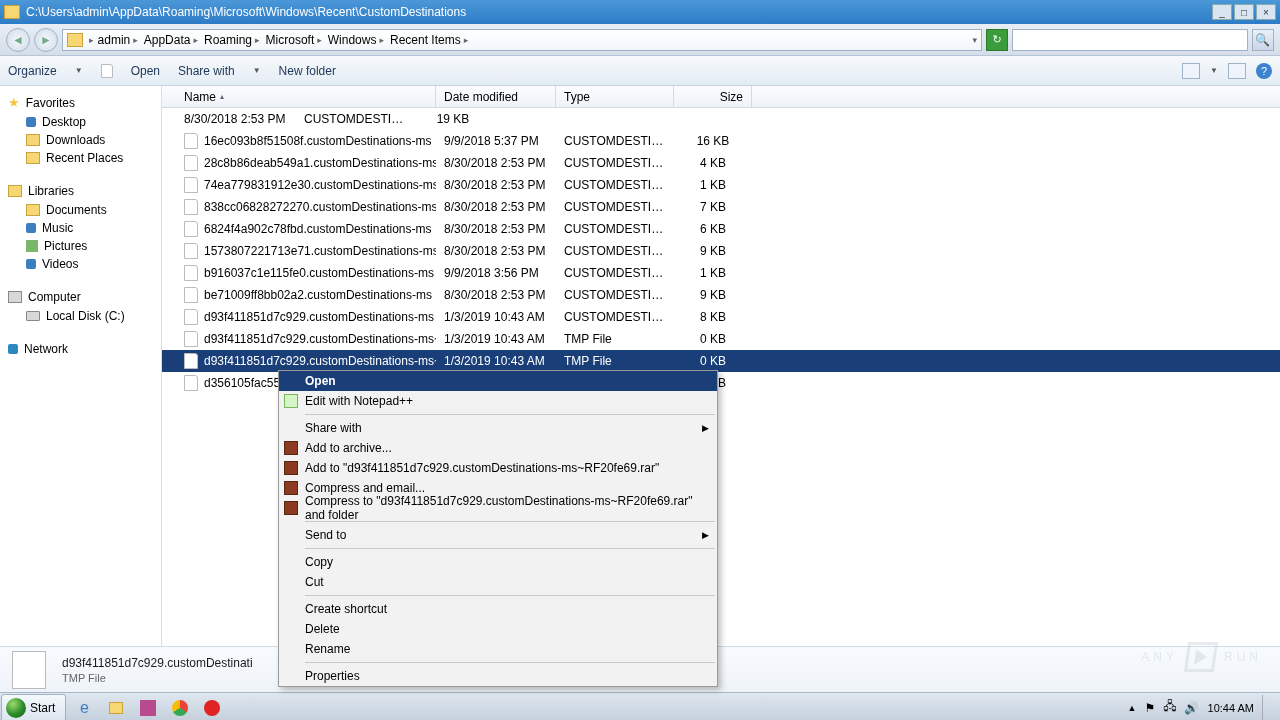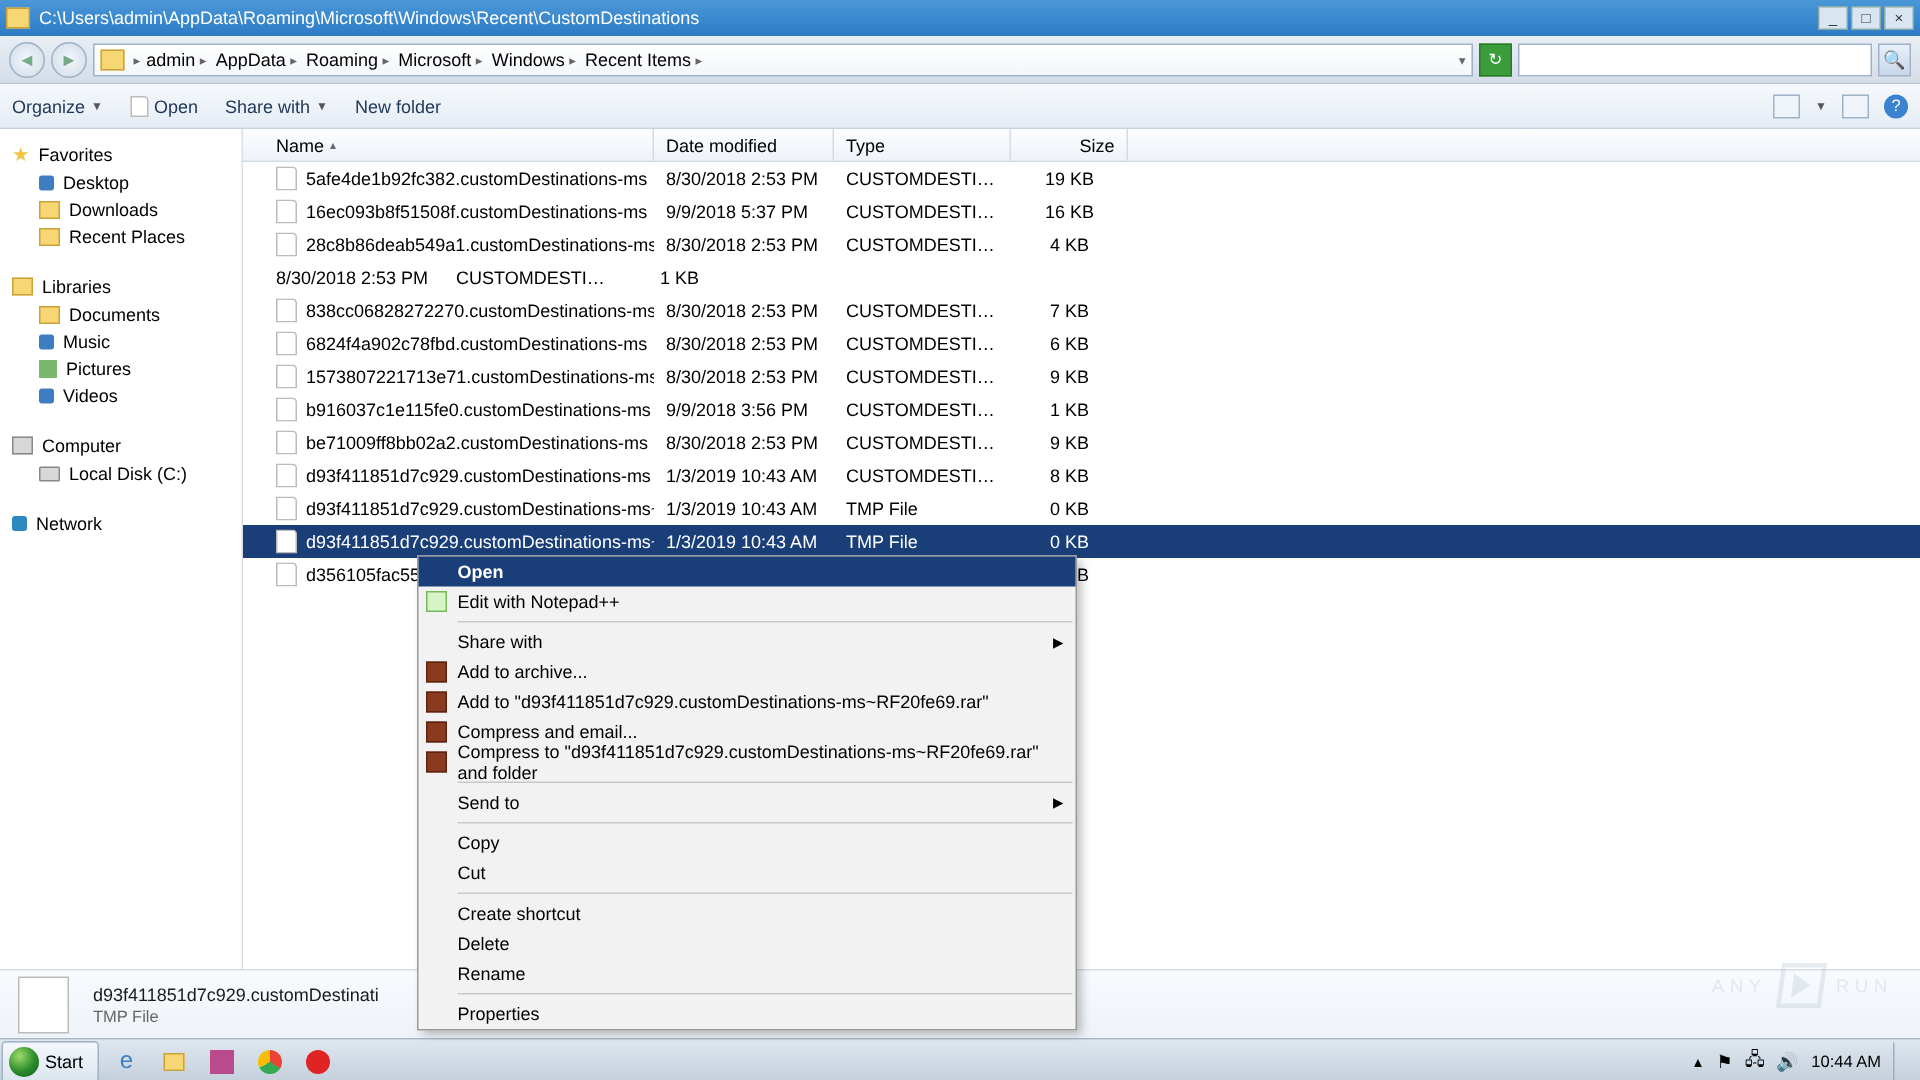--- a/index.html
+++ b/index.html
@@ -19,21 +19,21 @@
 .addrfolder { width:16px; height:14px; background:#f7d774; border:1px solid #c9a23a; margin-right:4px; }
 .crumb { display:flex; align-items:center; gap:3px; padding: 0 2px; }
 .crumbsep { color:#666; font-size:9px; }
 .refresh { width:22px; height:22px; background:#3b9c3b; border:1px solid #2a7a2a; display:flex; align-items:center; justify-content:center; color:#fff; font-size:11px; }
 .search { width:236px; height:22px; background:#fff; border:1px solid #9fb2c7; }
 .searchbtn { width:22px; height:22px; background:linear-gradient(#e8f0fa,#c8d6e8); border:1px solid #9fb2c7; display:flex; align-items:center; justify-content:center; }
 .mag { font-size:12px; color:#355; }
 
 
 .toolbar { height:30px; background:linear-gradient(#f6f9fc,#e4ecf4); border-bottom:1px solid #c6d2e0; display:flex; align-items:center; padding:0 8px; gap:18px; }
-.tbtn { display:flex; align-items:center; gap:4px; color:#213a5a; }
+.tbtn { display:flex; align-items:center; gap:18px; color:#213a5a; }
 .tdd { font-size:8px; color:#556; }
 .toolbar-right { margin-left:auto; display:flex; align-items:center; gap:10px; }
 .ticon { width:18px; height:16px; border:1px solid #9fb2c7; background:#eef4fa; }
 .help { width:16px; height:16px; border-radius:50%; background:#3b82d0; color:#fff; display:flex; align-items:center; justify-content:center; font-size:11px; }
 
 
 .main { display:flex; height:calc(720px - 22px - 32px - 30px - 46px - 30px); }
 .sidebar { width:162px; background:#fff; border-right:1px solid #d8dee6; padding-top:6px; }
 .sbgroup { margin-bottom:14px; }
 .sbhdr { display:flex; align-items:center; gap:6px; padding:3px 8px; }
@@ -238,24 +238,20 @@
       <div class="col ctype">
           <span>Type</span>
         </div>
       <div class="col csize">
           <span>Size</span>
         </div>
     </div>
     <div class="rows" id="rows">
         <div class="row">
           <div style="width:14px"></div>
-          <div class="cell cn">
-            <span class="fic"></span>
-            <span>5afe4de1b92fc382.customDestinations-ms</span>
-          </div>
           <div class="cell cd">8/30/2018 2:53 PM</div>
           <div class="cell ct">CUSTOMDESTINATI...</div>
           <div class="cell cs">19 KB</div>
         </div>
         <div class="row">
           <div style="width:14px"></div>
           <div class="cell cn">
             <span class="fic"></span>
             <span>16ec093b8f51508f.customDestinations-ms</span>
           </div>
@@ -268,20 +264,24 @@
           <div class="cell cn">
             <span class="fic"></span>
             <span>28c8b86deab549a1.customDestinations-ms</span>
           </div>
           <div class="cell cd">8/30/2018 2:53 PM</div>
           <div class="cell ct">CUSTOMDESTINATI...</div>
           <div class="cell cs">4 KB</div>
         </div>
         <div class="row">
           <div style="width:14px"></div>
+          <div class="cell cn">
+            <span class="fic"></span>
+            <span>74ea779831912e30.customDestinations-ms</span>
+          </div>
           <div class="cell cd">8/30/2018 2:53 PM</div>
           <div class="cell ct">CUSTOMDESTINATI...</div>
           <div class="cell cs">1 KB</div>
         </div>
         <div class="row">
           <div style="width:14px"></div>
           <div class="cell cn">
             <span class="fic"></span>
             <span>838cc06828272270.customDestinations-ms</span>
           </div>

